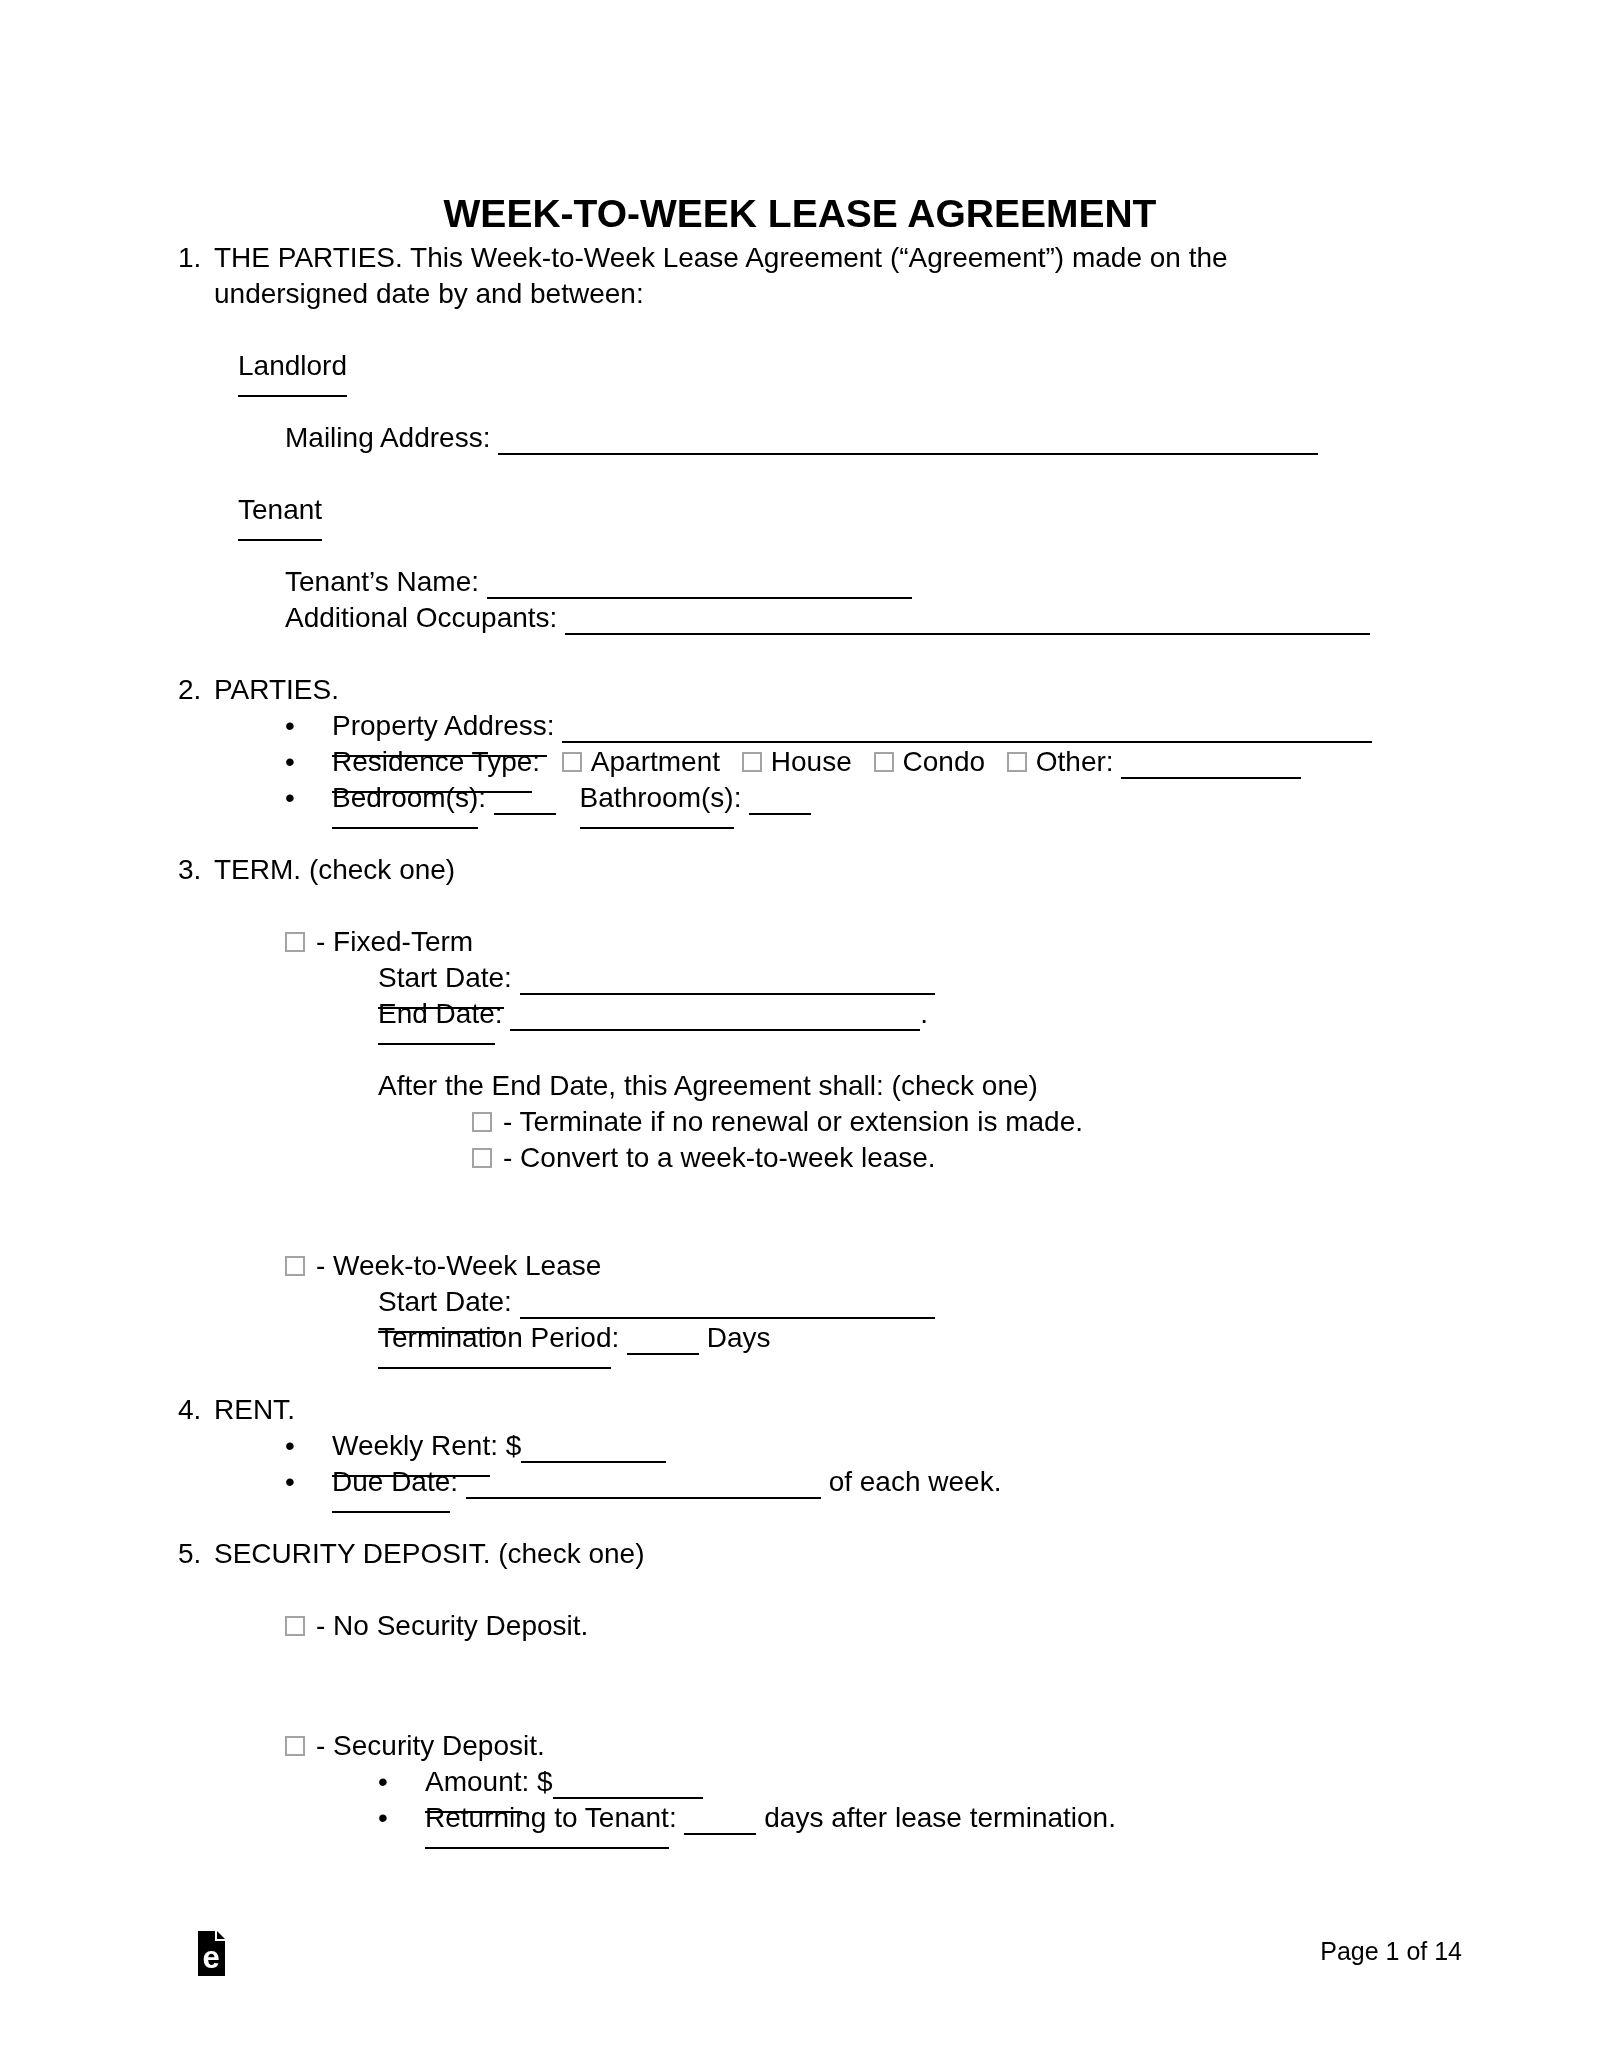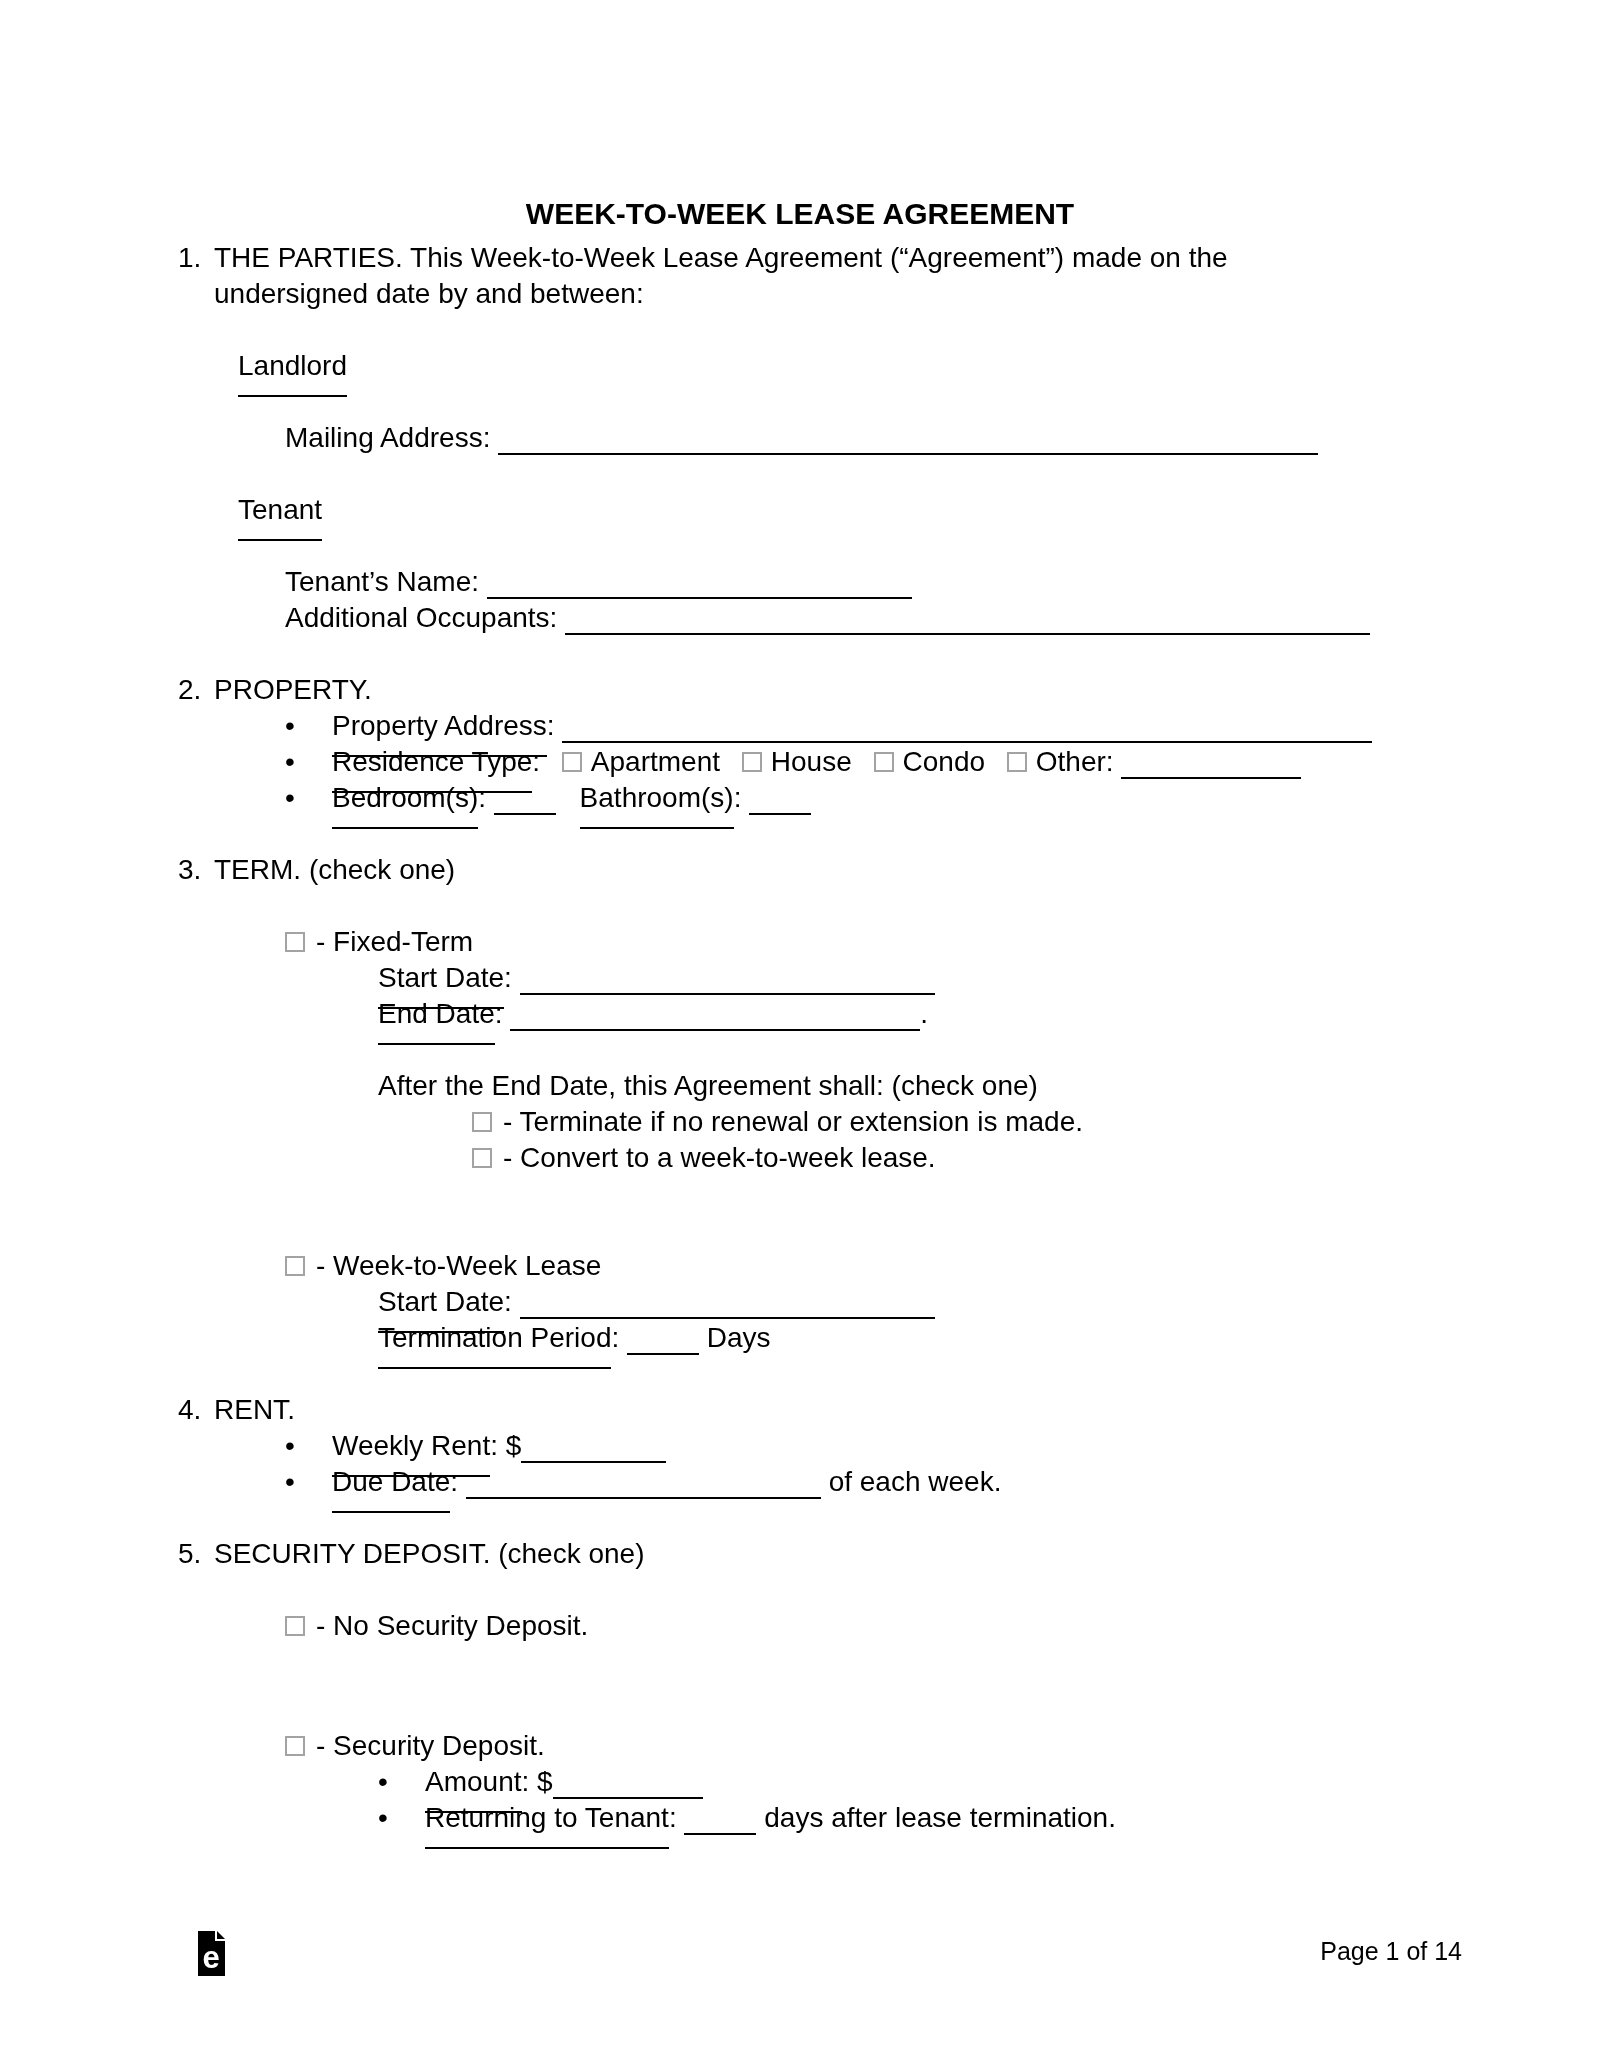--- a/index.html
+++ b/index.html
@@ -7,21 +7,21 @@
     position:relative;
     width:1600px; height:2070px;
     background:#ffffff;
     font-family:"Liberation Sans","DejaVu Sans",sans-serif;
     font-size:28px; line-height:36px; color:#000;
     overflow:hidden;
   }
   .title {
     margin-top:188px;
     text-align:center;
-    font-size:30px; line-height:52px; font-weight:bold;
+    font-size:39px; line-height:52px; font-weight:bold;
   }
   .content { margin-left:214px; width:1250px; }
   .gap   { height:36px; }
   .gap48 { height:48px; }
   .row { position:relative; }
   .num { position:absolute; left:-36px; top:0; }
   .b { font-weight:normal;text-align:right; }
   .ind24  { padding-left:24px; }
   .ind71  { padding-left:71px; }
   .ind164 { padding-left:164px; }
@@ -87,21 +87,21 @@
     </div>
     <div class="row ind71">
       <span>Additional Occupants:</span>
       <span class="fill w805"></span>
     </div>
 
     <div class="gap"></div>
 
     <div class="row">
       <span class="num">2.</span>
-      <span class="b">PROPERTY</span><span>.</span>
+      <span class="b">PARTIES</span><span>.</span>
     </div>
     <div class="row ind71">
       <span class="bullet">•</span><span class="ul">Property Address</span><span>:</span>
       <span class="fill w810"></span>
     </div>
     <div class="row ind71">
       <span class="bullet">•</span><span class="ul">Residence Type</span><span>:</span>
       <span class="cb cb-opt"></span><span>Apartment</span>
       <span class="cb cb-opt"></span><span>House</span>
       <span class="cb cb-opt"></span><span>Condo</span>

